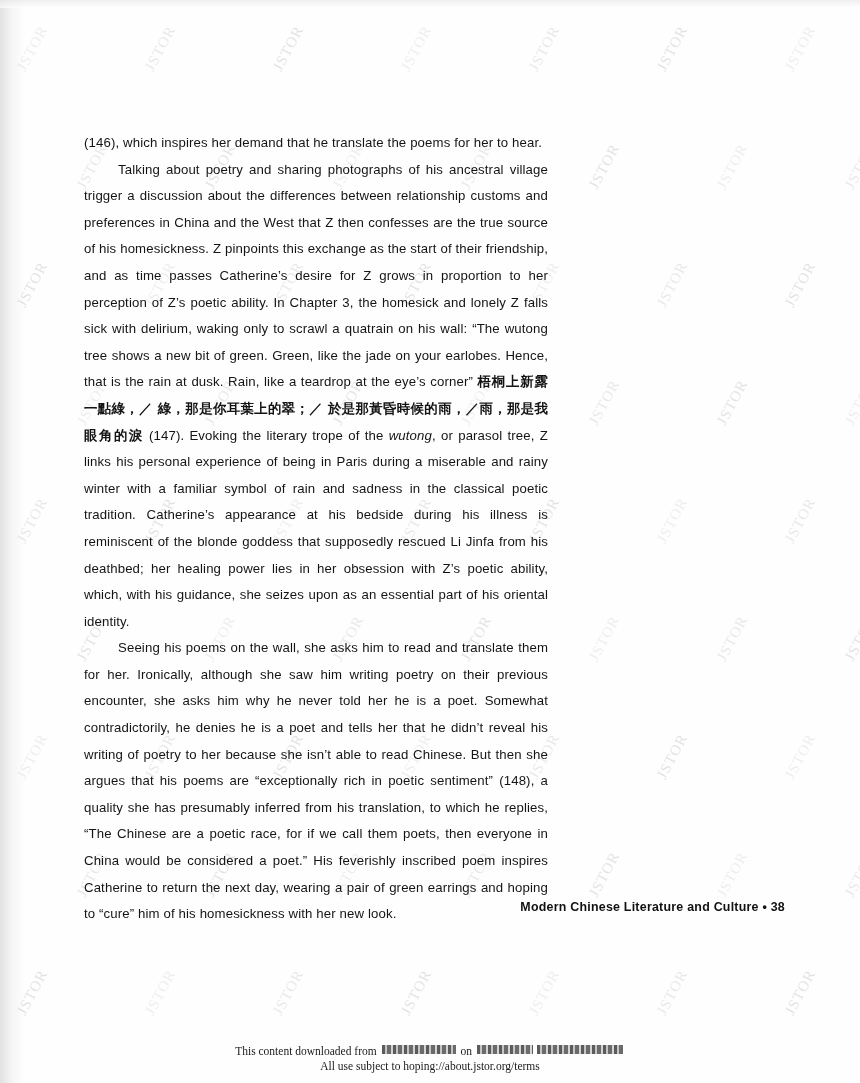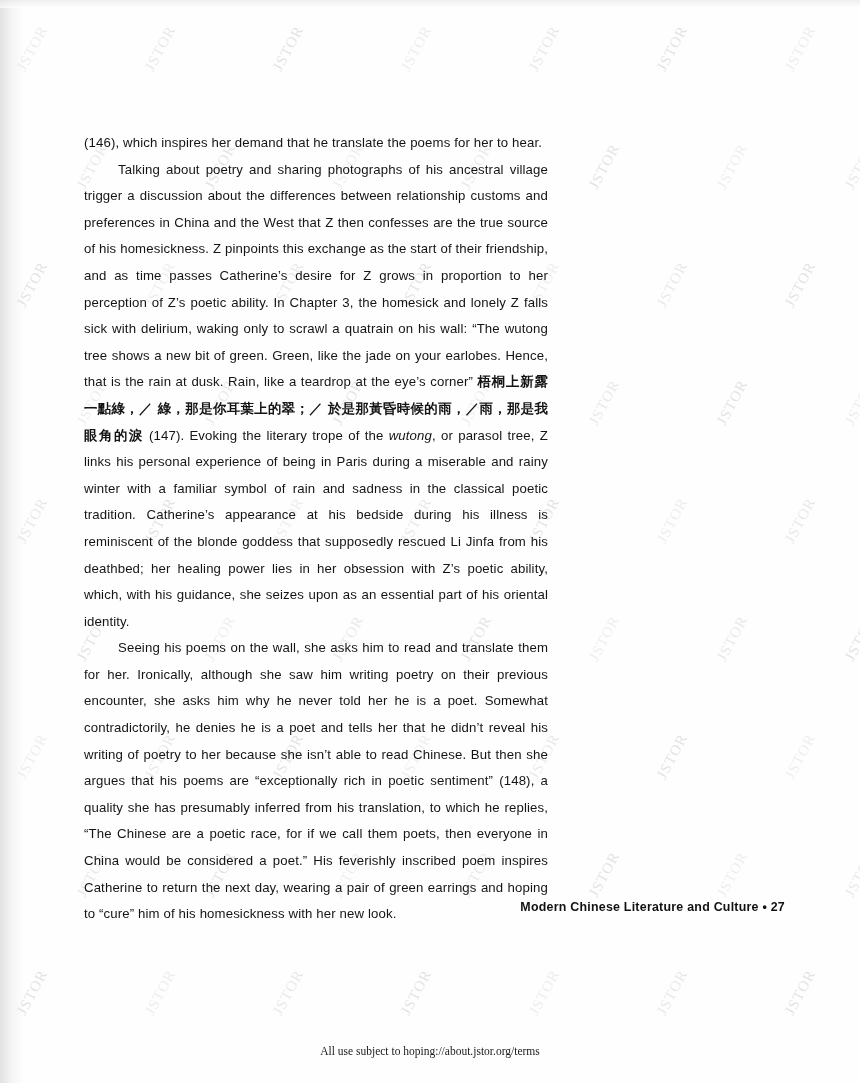--- a/index.html
+++ b/index.html
@@ -213,19 +213,20 @@
       <div class="wm" style="left: 648px; top: 984px; transform: rotate(-62deg); opacity: 0.4;">JSTOR</div>
       <div class="wm" style="left: 776px; top: 984px; transform: rotate(-62deg); opacity: 0.5;">JSTOR</div>
     </div>
 
   <div class="column">
     <p class="para" id="para-1"><span>(146), which inspires her demand that he translate the poems for her to hear.</span></p>
     <p class="para indent" id="para-2"><span>Talking about poetry and sharing photographs of his ancestral village trigger a discussion about the differences between relationship customs and preferences in China and the West that Z then confesses are the true source of his homesickness. Z pinpoints this exchange as the start of their friendship, and as time passes Catherine’s desire for Z grows in proportion to her perception of Z’s poetic ability. In Chapter 3, the homesick and lonely Z falls sick with delirium, waking only to scrawl a quatrain on his wall: “The wutong tree shows a new bit of green. Green, like the jade on your earlobes. Hence, that is the rain at dusk. Rain, like a teardrop at the eye’s corner” </span><span class="cjk">梧桐上新露一點綠，／ 綠，那是你耳葉上的翠；／ 於是那黃昏時候的雨，／雨，那是我眼角的淚</span><span> (147). Evoking the literary trope of the </span><span class="ital">wutong</span><span>, or parasol tree, Z links his personal experience of being in Paris during a miserable and rainy winter with a familiar symbol of rain and sadness in the classical poetic tradition. Catherine’s appearance at his bedside during his illness is reminiscent of the blonde goddess that supposedly rescued Li Jinfa from his deathbed; her healing power lies in her obsession with Z’s poetic ability, which, with his guidance, she seizes upon as an essential part of his oriental identity.</span></p>
     <p class="para indent" id="para-3"><span>Seeing his poems on the wall, she asks him to read and translate them for her. Ironically, although she saw him writing poetry on their previous encounter, she asks him why he never told her he is a poet. Somewhat contradictorily, he denies he is a poet and tells her that he didn’t reveal his writing of poetry to her because she isn’t able to read Chinese. But then she argues that his poems are “exceptionally rich in poetic sentiment” (148), a quality she has presumably inferred from his translation, to which he replies, “The Chinese are a poetic race, for if we call them poets, then everyone in China would be considered a poet.” His feverishly inscribed poem inspires Catherine to return the next day, wearing a pair of green earrings and hoping to “cure” him of his homesickness with her new look.</span></p>
   </div>
 
-  <div class="running-footer">Modern Chinese Literature and Culture • 27</div>
+  <div class="running-footer">Modern Chinese Literature and Culture • 38</div>
 
   <div class="jstor-footer">
+    <span><span>This content downloaded from </span><span class="redacted r1">&nbsp;</span><span> on </span><span class="redacted r2">&nbsp;</span><span class="redacted r3">&nbsp;</span></span>
     <span class="line2">All use subject to hoping://about.jstor.org/terms</span>
   </div>
 
 </div>
 
 </body></html>

